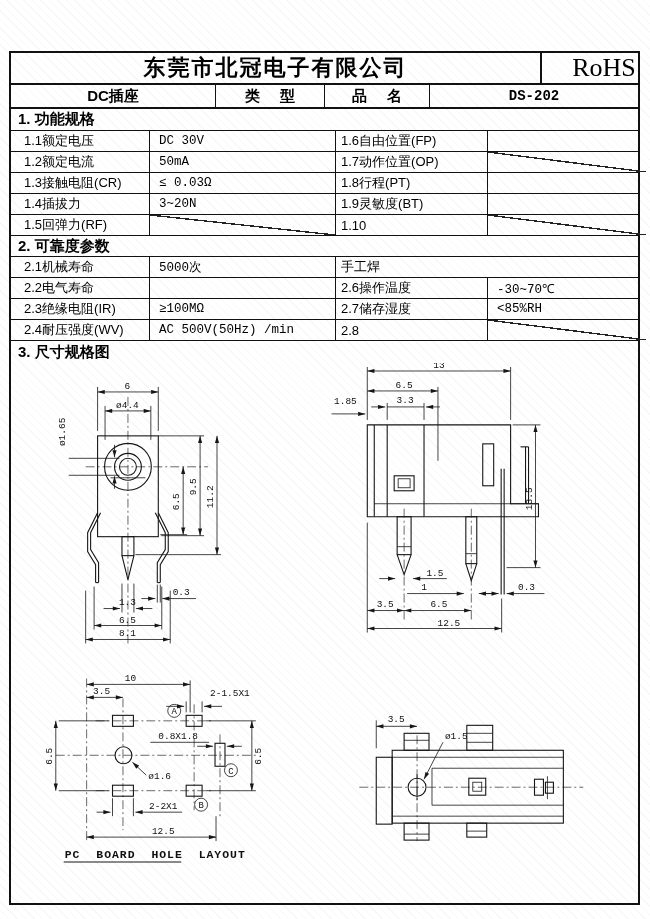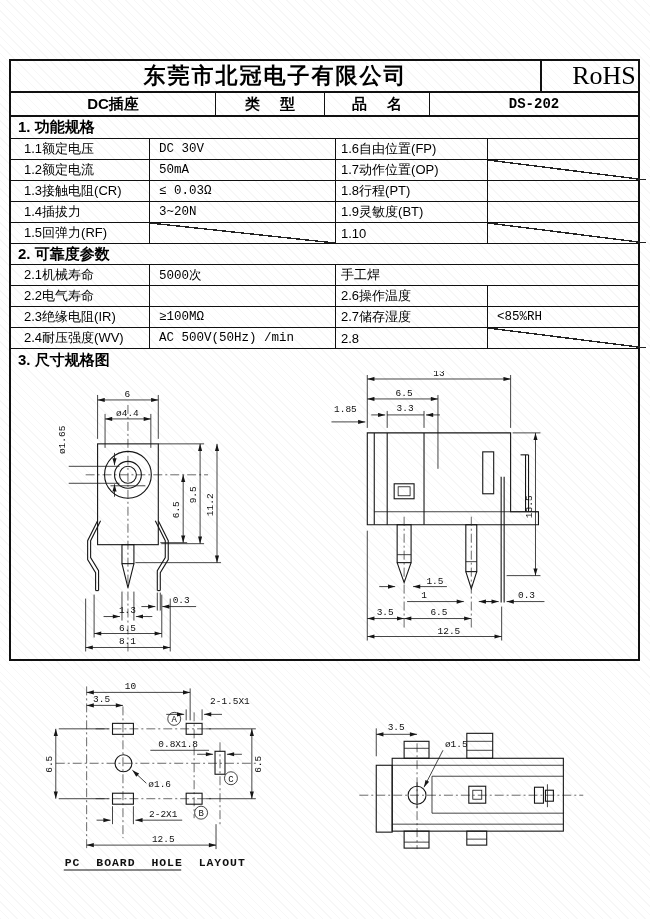--- a/index.html
+++ b/index.html
@@ -2,21 +2,21 @@
 <html><head>
 <meta charset="utf-8">
 <style>
   html,body{margin:0;padding:0;}
   .page{
     position:relative;width:650px;height:919px;background:#fff;
     background-image:repeating-linear-gradient(45deg, rgba(0,0,0,0.03) 0 1px, transparent 1px 6px);
     font-family:"Liberation Sans",sans-serif;color:#000;overflow:hidden;
   }
   .frame{
-    position:absolute;left:9px;top:59px;width:631px;height:602px;
+    position:absolute;left:9px;top:51px;width:631px;height:854px;
     border:2px solid #111;box-sizing:border-box;background:transparent;
   }
   .hdr{display:flex;height:32px;border-bottom:2px solid #111;box-sizing:border-box;}
   .hdr .company{flex:1;display:flex;align-items:center;justify-content:center;
     font-size:22px;font-weight:700;letter-spacing:2px;}
   .hdr .rohs{width:98px;border-left:2px solid #111;box-sizing:border-box;display:flex;
     align-items:center;justify-content:center;font-family:"Liberation Serif",serif;
     font-size:26px;font-weight:400;padding-left:28px;}
   .typerow{display:flex;height:24px;border-bottom:2px solid #111;box-sizing:border-box;
     font-size:15px;font-weight:700;}
@@ -104,20 +104,21 @@
     <div>
       <div class="grid-row">
         <div class="cell b">2.1机械寿命</div>
         <div class="cell b val">5000次</div>
         <div class="cell">手工焊</div>
       </div>
       <div class="grid-row">
         <div class="cell b">2.2电气寿命</div>
         <div class="cell b val"></div>
         <div class="cell b">2.6操作温度</div>
+        <div class="cell val">-30~70℃</div>
       </div>
       <div class="grid-row">
         <div class="cell b">2.3绝缘电阻(IR)</div>
         <div class="cell b val">≥100MΩ</div>
         <div class="cell b">2.7储存湿度</div>
         <div class="cell val">&lt;85%RH</div>
       </div>
       <div class="grid-row">
         <div class="cell b">2.4耐压强度(WV)</div>
         <div class="cell b val">AC 500V(50Hz) /min</div>

